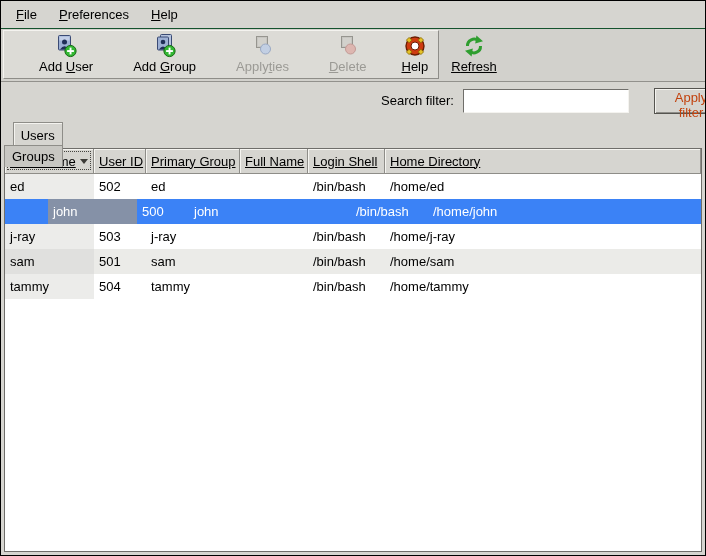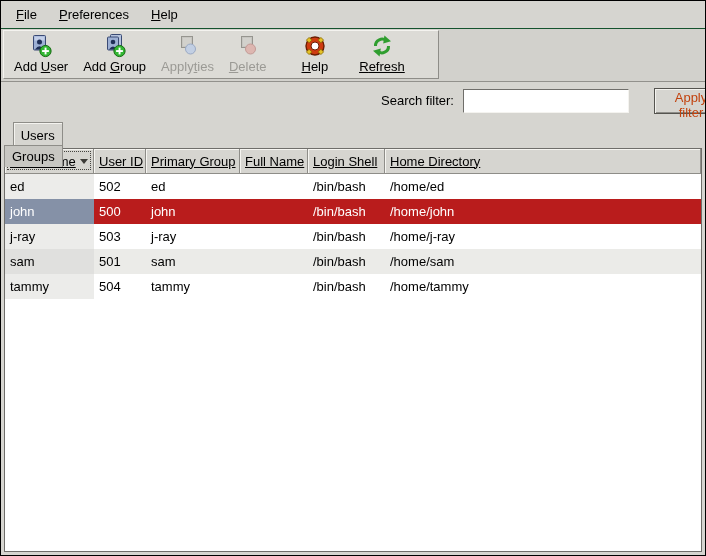--- a/index.html
+++ b/index.html
@@ -16,26 +16,26 @@
     display:flex;align-items:center;padding-left:12px;gap:16px;}
   .menu-item{padding:2px 3px;white-space:nowrap;cursor:default;}
 
   
   .toolbar{position:absolute;top:28px;left:0;right:0;height:52px;background:#d2d1cc;
     border-bottom:1px solid #92918c;}
   .toolbar-panel{position:absolute;left:2px;top:1px;width:436px;height:49px;box-sizing:border-box;
     background:#dcdbd6;border:1px solid #8e8d88;border-top-color:#f4f3ef;border-left-color:#f4f3ef;
     display:flex;align-items:flex-end;padding:2px 4px 3px 4px;gap:3px;}
   .tbtn{display:flex;flex-direction:column;align-items:center;justify-content:flex-end;
-    padding:1px 6px;gap:1px;background:transparent;border:none;font:inherit;color:#000;}
+    padding:1px 6px;gap:1px;background:transparent;border:none;font:inherit;color:#000;margin-left:25px;}
   .tbtn .ticon{width:24px;height:24px;display:block;}
   .tbtn .lbl{white-space:nowrap;line-height:15px;}
   .tbtn.disabled .lbl{color:#9b9a95;}
   .tbtn.sp1{margin-left:20px;}
-  .tbtn.sp2{margin-left:16px;text-decoration:underline;}
+  .tbtn.sp2{margin-left:8px;text-decoration:underline;}
 
   
   .filter-row{position:absolute;top:81px;left:0;right:0;height:38px;margin-left:32px;}
   .filter-label{position:absolute;left:348px;top:11px;white-space:nowrap;}
   .filter-input{position:absolute;left:430px;top:7px;width:166px;height:24px;box-sizing:border-box;
     background:#fff;border:1px solid;border-color:#6f6e6a #f4f3ef #f4f3ef #6f6e6a;
     padding:0 4px;font:inherit;}
   .apply-btn{position:absolute;left:621px;top:6px;width:74px;height:26px;box-sizing:border-box;
     background:#d6d5d0;border:1px solid #55544f;
     box-shadow:inset 1px 1px 0 #f4f3ef, inset -1px -1px 0 #8e8d88;
@@ -61,21 +61,21 @@
   .sort-arrow{margin-left:auto;width:0;height:0;flex:none;
     border-left:4px solid transparent;border-right:4px solid transparent;
     border-top:5px solid #3c3b37;}
   .w0{width:89px;flex:none;} .w1{width:52px;flex:none;} .w2{width:94px;flex:none;}
   .w3{width:68px;flex:none;} .w4{width:77px;flex:none;} .w5{flex:1;}
   .tr{display:flex;height:25px;flex:none;cursor:default;}
   .td{box-sizing:border-box;height:25px;line-height:25px;padding:0 5px;
     overflow:hidden;white-space:nowrap;}
   .tr.even{background:#fff;}        .tr.even .td.w0{background:#ececea;}
   .tr.odd{background:#ebebe8;}      .tr.odd  .td.w0{background:#e0e0de;}
-  .tr.selected{background:#b91c1c;color:#fff;} .tr.selected .td.w0{background:#8591a7;}
+  .tr.selected{background:#3b82f6;color:#fff;padding-left:43px;} .tr.selected .td.w0{background:#8591a7;}
   .tbody-fill{flex:1;background:#fff;}
 </style>
 </head>
 <body>
 
 <div class="window">
 
   <div class="menubar">
     <span class="menu-item"><span class="mn">F</span><span>ile</span></span>
     <span class="menu-item"><span class="mn">P</span><span>references</span></span>

